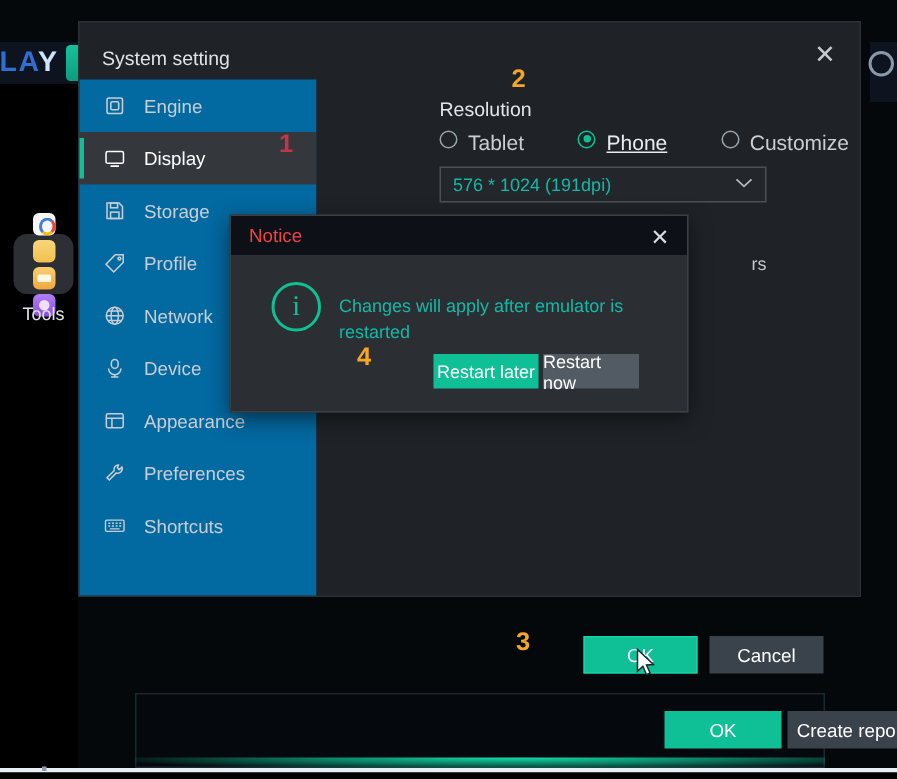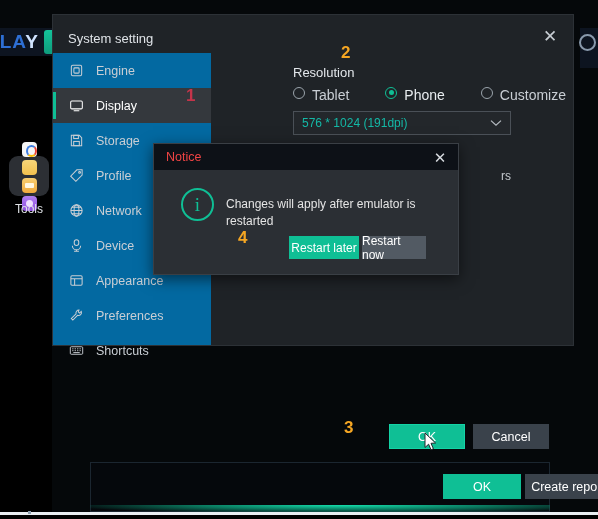--- a/index.html
+++ b/index.html
@@ -79,21 +79,21 @@
     background: radial-gradient(ellipse at 55% 0%, #14e0ad 0%, #0a7a60 40%, rgba(5,20,16,0) 78%);
   }
   .bg-whitebar {
     position:absolute; left:0; bottom:4px; width:598px; height:3px; background:#e9eef2;
   }
   .bg-botline { position:absolute; left:0; bottom:0; width:598px; height:4px; background:#000; }
   .bg-dot { position:absolute; left:28px; bottom:5px; width:3px;height:3px; background:#8ea0b0;}
 
   
   .win {
-    position: absolute; left: 52px; top: 14px; width: 522px; height: 332px;
+    position: absolute; left: 52px; top: 14px; width: 522px; height: 384px;
     background: #1f2327; border: 1px solid #2c3136;
   }
   .win-title {
     position: absolute; left: 15px; top: 16px;
     font-size: 13px; color: #dfe3e7;
   }
   .win-close {
     position: absolute; right: 6px; top: 6px; width: 34px; height: 30px;
     display: flex; align-items: center; justify-content: center;
     color: #c6ccd2; font-size: 17px; line-height: 1;
@@ -123,21 +123,21 @@
   .radio { display: flex; margin-right: 36px; color: #c9ced4; font-size: 14px; }
   .radio .dot {
     width: 12px; height: 12px; border-radius: 50%; border: 1.4px solid #9aa3ab;
     margin-right: 7px; position: relative;
   }
   .radio.sel .dot { border-color: #0fbf95; }
   .radio.sel .dot:after {
     content: ""; position: absolute; left: 2.4px; top: 2.4px; width: 5px; height: 5px;
     border-radius: 50%; background: #0fbf95;
   }
-  .radio.sel { color: #e8ecef; }
+  .radio.sel { color: #e8ecef; text-decoration: underline; }
   .select {
     position: absolute; left: 82px; top: 58px; width: 218px; height: 24px;
     border: 1px solid #4a5057; background: #23272b; color: #14b8a6;
     font-size: 12px; display: flex; align-items: center; padding: 0 8px;
   }
   .select .chev { margin-left: auto; color: #b6bcc2; font-size: 11px; }
   .hidden-text {
     position: absolute; left: 290px; top: 116px; font-size: 12px; color: #c3c8cd;
   }
 
@@ -159,21 +159,21 @@
   .notice-title { position: absolute; left: 12px; top: 6px; font-size: 12.5px; color: #ef4444; }
   .notice-close { position: absolute; right: 5px; top: 3px; width: 26px; height: 21px;
     display:flex; align-items:center; justify-content:center; color:#d7dbe0; font-size: 15px;}
   .notice-info {
     position: absolute; left: 27px; top: 44px; width: 33px; height: 33px;
     border-radius: 50%; border: 2px solid #0fbf95; color: #0fbf95;
     font-size: 19px; font-family: "Liberation Serif", serif;
     display: flex; align-items: center; justify-content: center;
   }
   .notice-msg { position: absolute; left: 72px; top: 52px; width: 220px;
-    font-size: 12px; color: #e5e5e5; line-height: 1.4; }
+    font-size: 12px; color: #14b8a6; line-height: 1.4; }
   .notice-btn { position: absolute; top: 92px; height: 23px; font-size: 12px;
      color: #fff; display: flex; align-items: center; justify-content: center; }
   .btn-restart-later { left: 135px; width: 70px; background: #0fbf95; }
   .btn-restart-now { left: 208px; width: 64px; background: #525a63; }
 
   
   .anno { position: absolute; font-weight: bold; font-size: 17px; font-family:"Liberation Sans",sans-serif;}
   .anno-1 { left: 186px; top: 86px; color: #c4344a; }
   .anno-2 { left: 341px; top: 43px; color: #f5a623; }
   .anno-3 { left: 344px; top: 418px; color: #f5a623; }

